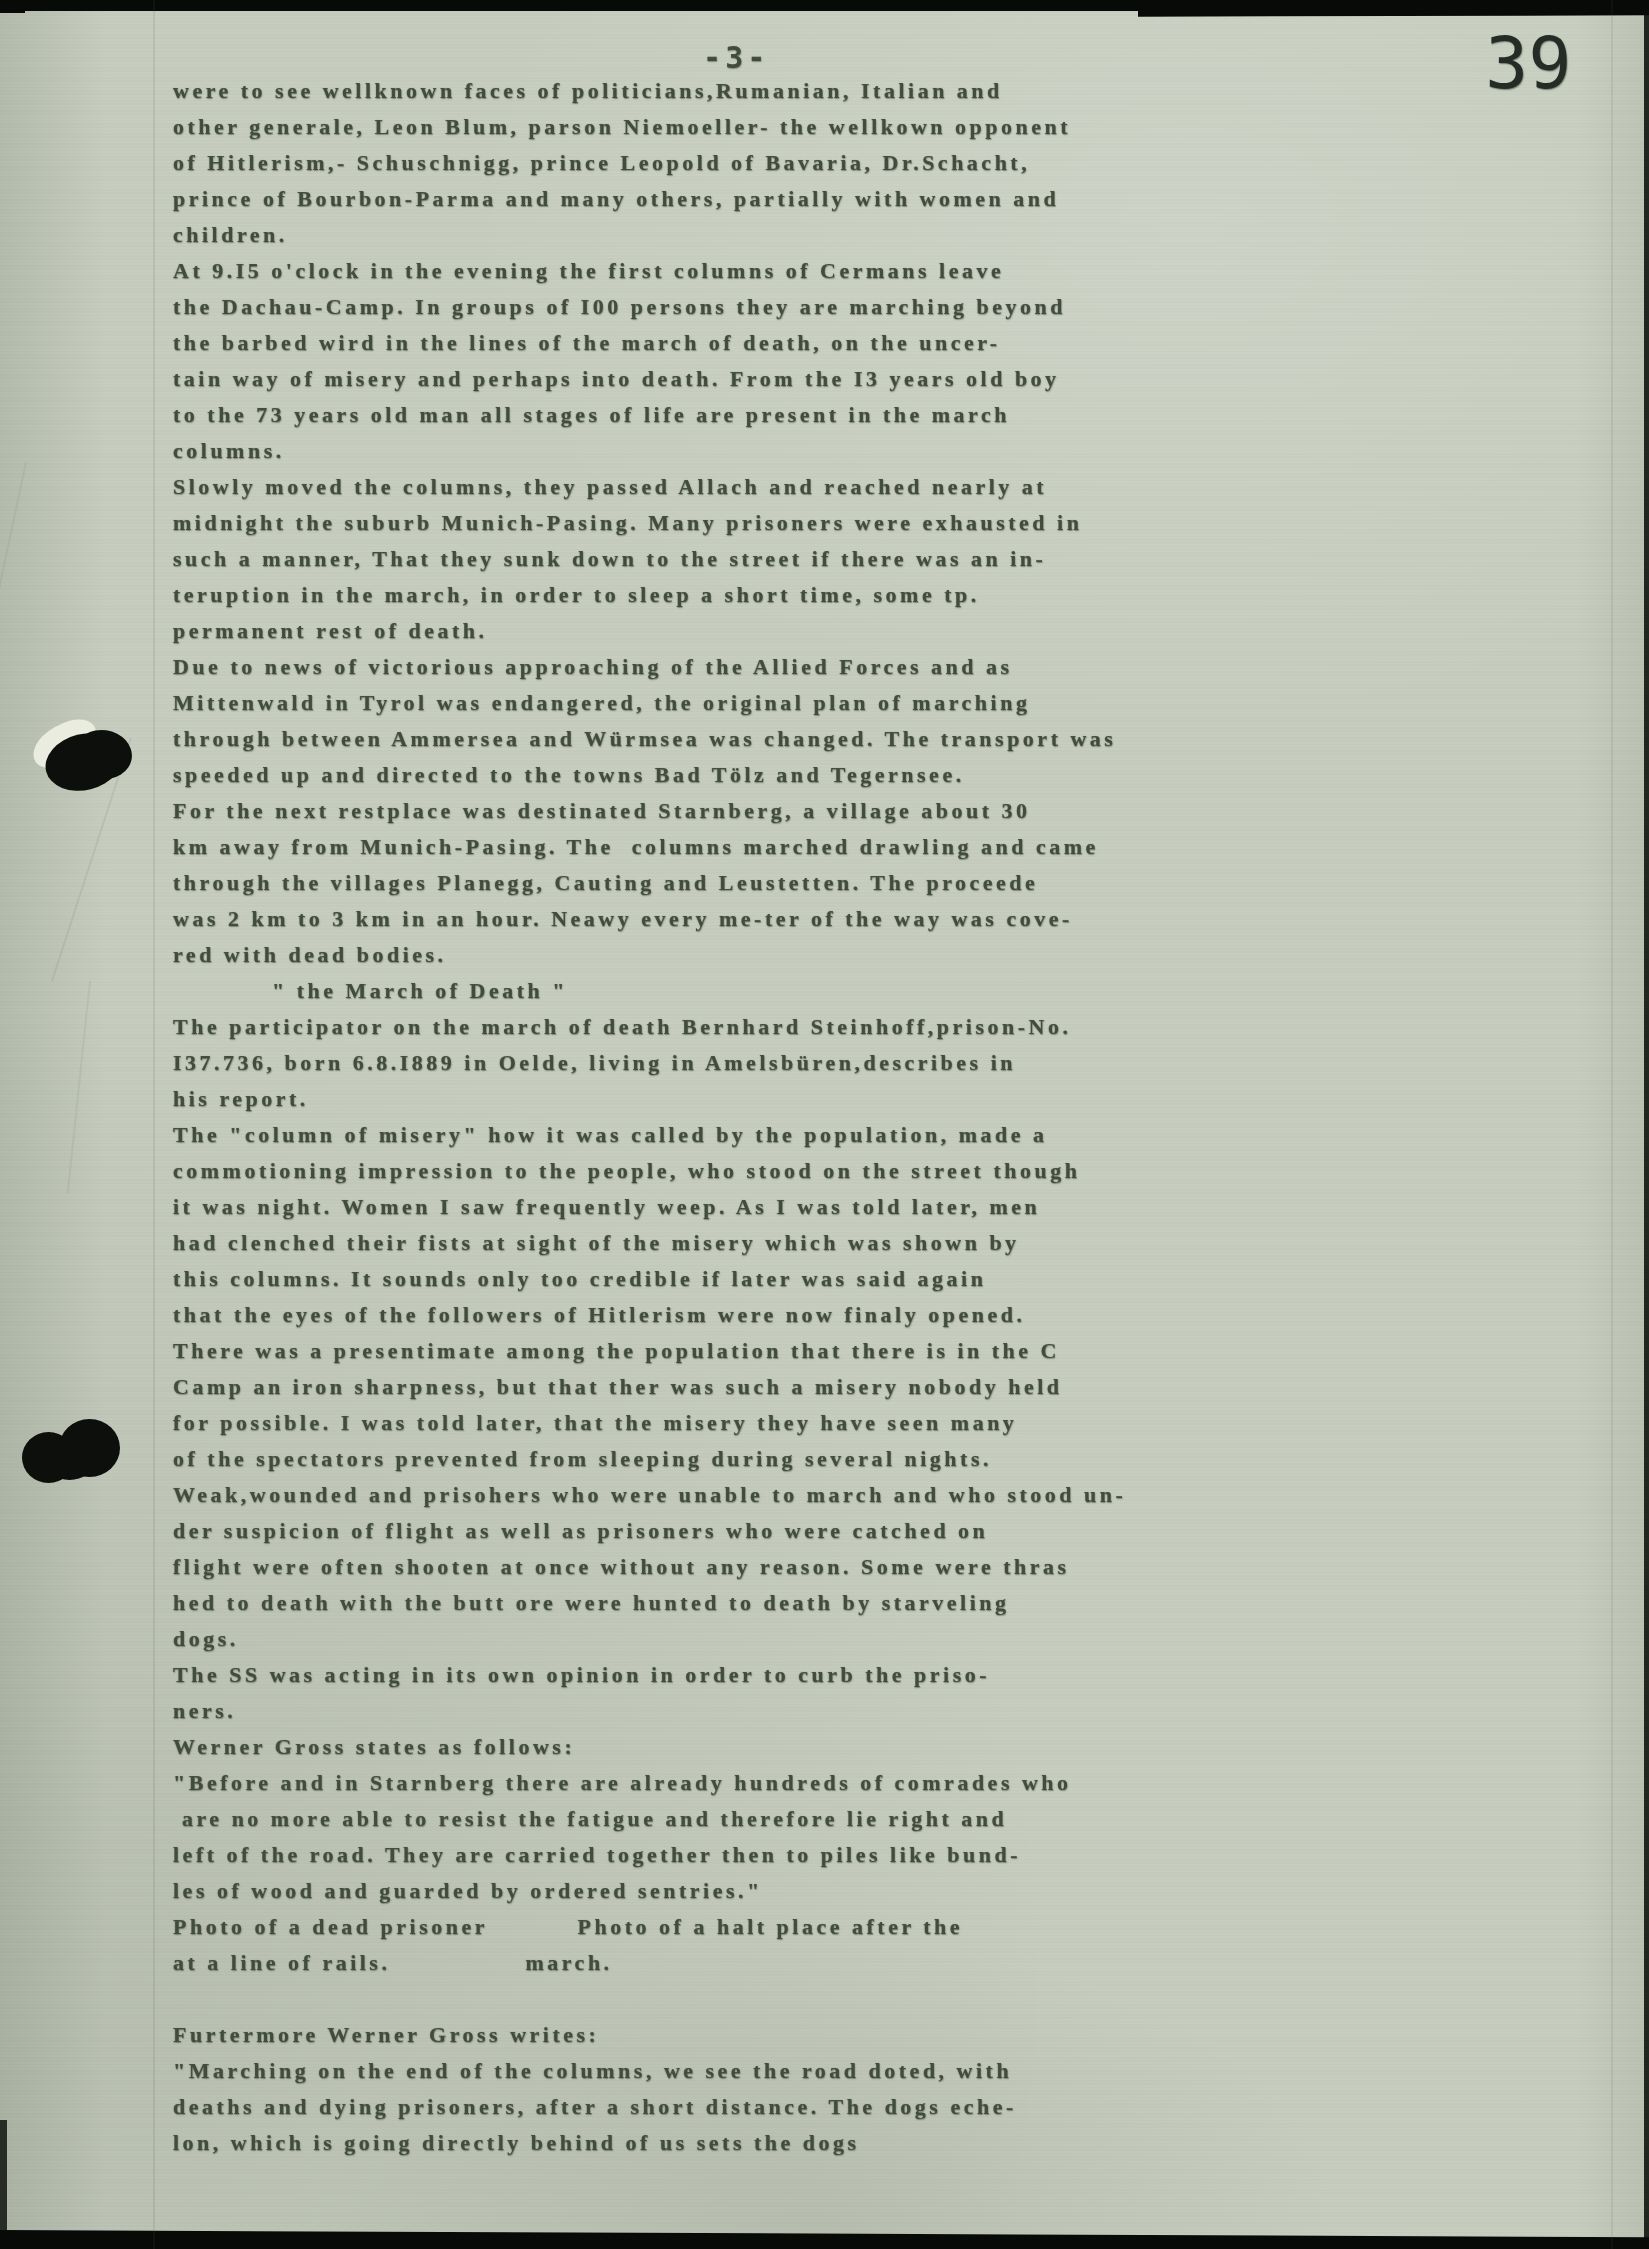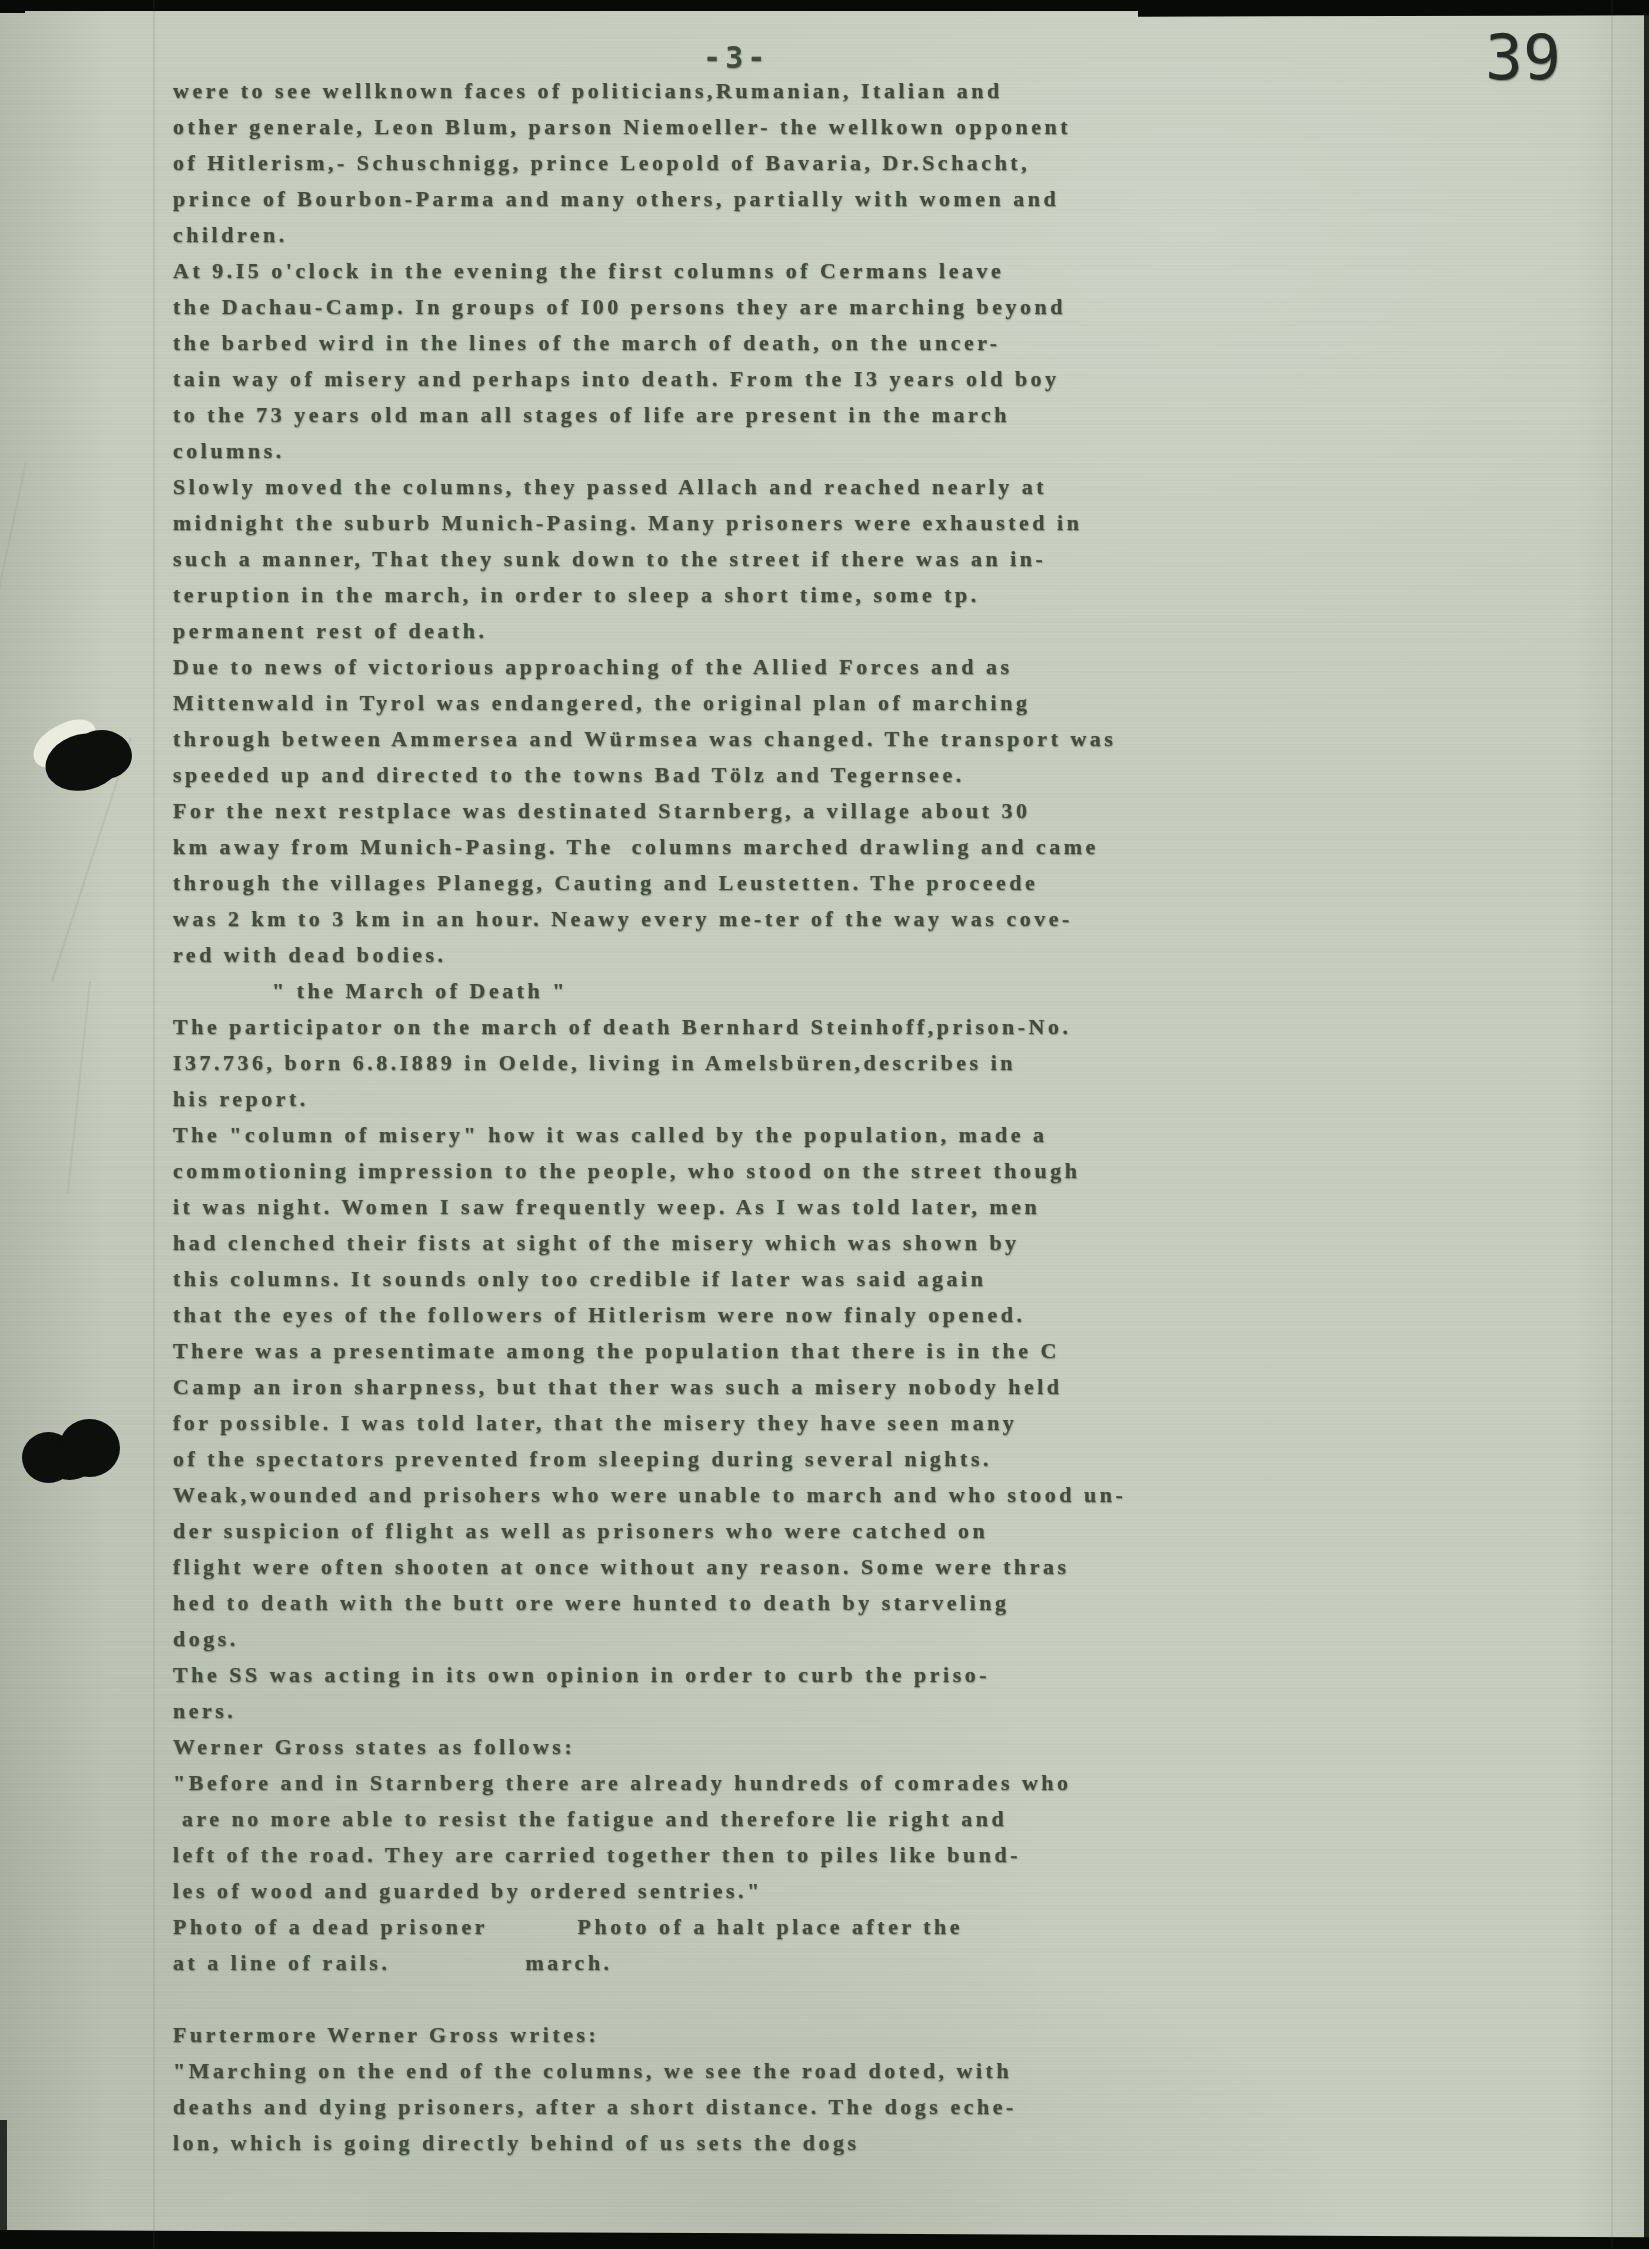--- a/index.html
+++ b/index.html
@@ -34,21 +34,21 @@
   #page-number{
     position:absolute;left:703px;top:40px;
     font-size:30px;font-weight:bold;letter-spacing:4.1px;
     color:rgba(58,68,54,0.9);
     text-shadow:0.5px 0.5px 1.3px rgba(58,68,54,0.5);
     filter:blur(0.2px);
   }
   
   #folio-number{
     position:absolute;left:1485px;top:21.4px;
-    font-size:63px;font-weight:normal;letter-spacing:0px;
+    font-size:72px;font-weight:normal;letter-spacing:0px;
     color:#242c25;
     text-shadow:0.7px 0.7px 1.3px rgba(30,38,30,0.5);
     filter:blur(0.2px);
   }
   
   .edge{position:absolute;background:#070a07;}
   #edge-top{left:0;top:0;width:1650px;height:10.7px;}
   #edge-top-right{left:1138px;top:0;width:511px;height:15.7px;transform:rotate(-0.15deg);}
   #edge-bottom{left:-8.2px;top:2230px;width:1666px;height:25px;transform:rotate(0.25deg);transform-origin:left top;}
   #edge-right{left:1644px;top:0;width:5.8px;height:2250px;opacity:0.85;}

